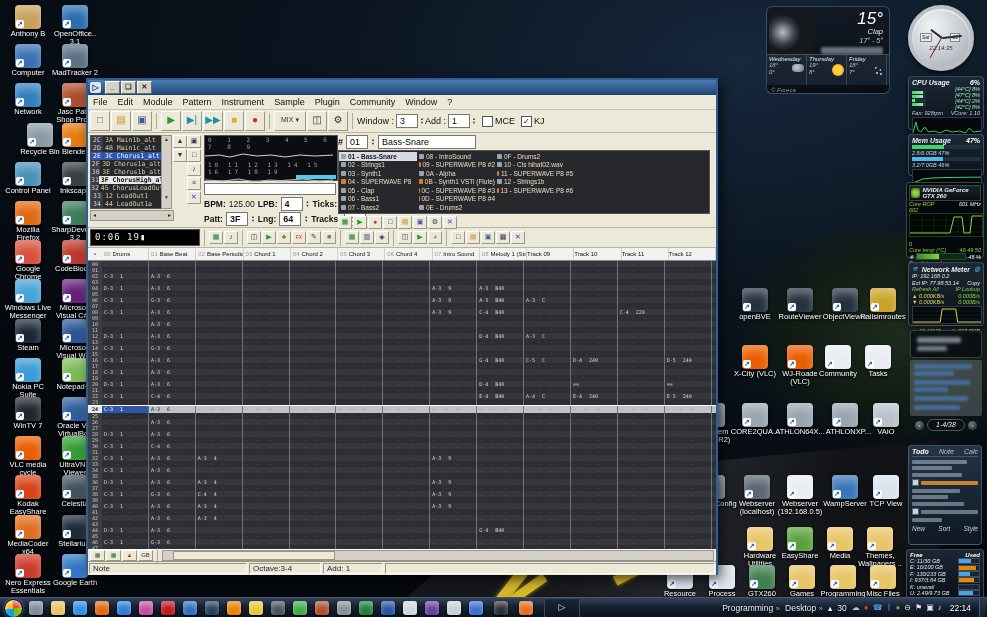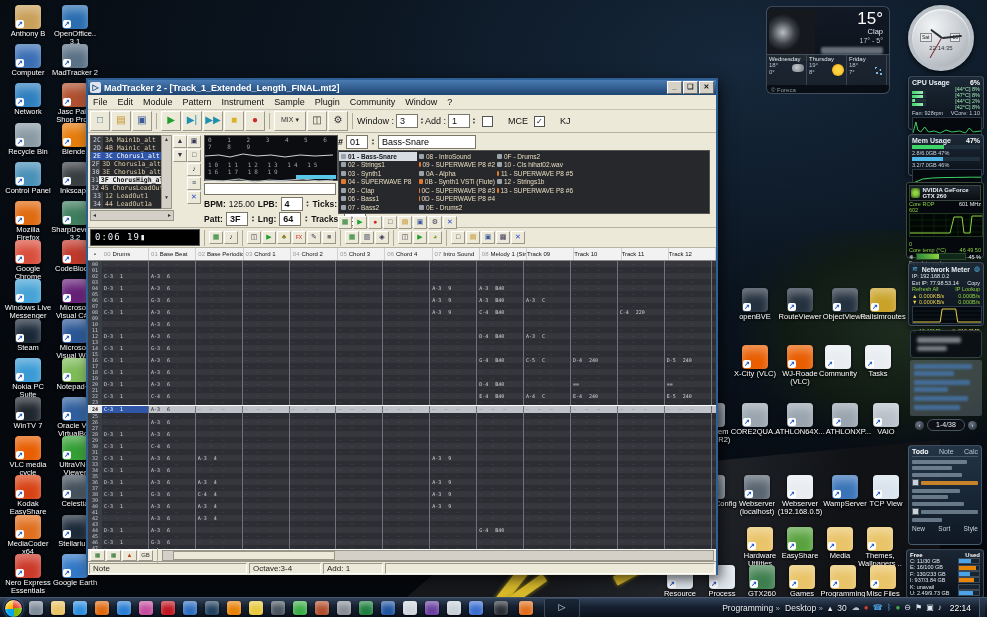--- a/index.html
+++ b/index.html
@@ -36,21 +36,21 @@
     font-size:7px;line-height:9px;text-align:center;color:#222;margin-left:1px;}
   #mt-menu{height:14px;background:#ece9d8;display:flex;align-items:center;border-bottom:1px solid #c8c4b4;}
   .mitem{padding:0 5px;font-size:9px;color:#111;}
   #mt-tools{height:22px;display:flex;align-items:center;padding:0 2px;border-bottom:1px solid #b8b4a4;gap:1px;}
   .tb{width:18px;height:18px;background:#ece9d8;border:1px solid;border-color:#fff #9a968a #9a968a #fff;
     font-size:10px;line-height:16px;text-align:center;color:#333;}
   .tsep{width:1px;height:16px;background:#b0ac9c;margin:0 3px;}
   .spinbox{display:flex;align-items:center;gap:2px;font-size:9px;color:#111;}
   .sval{background:#fff;border:1px solid #7a7668;padding:0 3px;min-width:14px;height:12px;line-height:12px;font-size:9px;}
   .sarr{display:flex;flex-direction:column;font-size:4px;line-height:4px;color:#444;}
-  .chk{display:flex;align-items:center;gap:15px;font-size:9px;color:#111;margin-left:5px;}
+  .chk{display:flex;align-items:center;gap:2px;font-size:9px;color:#111;margin-left:5px;}
   .cbox{width:9px;height:9px;background:#fff;border:1px solid #555;font-size:8px;line-height:9px;text-align:center;color:#111;}
   
   #mt-upper{position:relative;height:94px;border-bottom:1px solid #b8b4a4;background:#ece9d8;}
   #plist{position:absolute;left:2px;top:2px;width:70px;height:72px;background:#26282c;border:1px solid #555;overflow:hidden;}
   .prow{display:flex;height:8px;line-height:8px;font-size:6.5px;font-family:"DejaVu Sans Mono",monospace;}
   .ppos{width:12px;background:#3a3d44;color:#cfd3da;text-align:center;}
   .pname{flex:1;color:#d8cba8;padding-left:2px;white-space:nowrap;}
   .prow.selected .ppos,.prow.selected .pname{background:#2f55a8;color:#fff;}
   .prow.current .pname{background:#e8e8e8;color:#111;font-weight:bold;}
   #plist-vs{position:absolute;left:73px;top:2px;width:9px;height:72px;background:#d4d0c8;border:1px solid #9a968a;font-size:5px;color:#333;text-align:center;}
@@ -97,21 +97,21 @@
   .grow.cur .gnum{background:#e8e8e8;color:#111;font-weight:bold;}
   .gcell.sel{background:#3056a8;color:#fff !important;}
   
   #btmbar{height:11px;display:flex;align-items:center;gap:1px;padding:0 2px;background:#ece9d8;border-top:1px solid #fff;}
   .bmini{width:13px;height:9px;font-size:6px;line-height:8px;text-align:center;background:#ece9d8;border:1px solid;border-color:#fff #9a968a #9a968a #fff;color:#2a6e2a;}
   #hscroll{flex:1;height:9px;background:#d4d0c8;border:1px solid #9a968a;position:relative;}
   #hthumb{position:absolute;left:10px;top:0;width:160px;height:7px;background:#ece9d8;border:1px solid #9a968a;}
   #statusbar{height:13px;display:flex;background:#ece9d8;font-size:8px;color:#222;border-top:1px solid #9a968a;}
   .scell{border:1px solid;border-color:#9a968a #fff #fff #9a968a;margin:1px;padding:0 3px;line-height:9px;}
   
-  .gadget{position:absolute;border-radius:4px;color:#e8eef4;}
+  .gadget{position:absolute;border-radius:4px;color:#e8eef4;font-style:italic;}
   .gpanel{background:linear-gradient(180deg,rgba(30,42,56,.92),rgba(10,16,24,.92));
     border:1px solid rgba(150,170,190,.35);box-shadow:0 2px 6px rgba(0,0,0,.6);}
   .gtitle{font-size:7px;font-weight:bold;}
   
   #gweather{left:766px;top:6px;width:122px;height:86px;border-radius:6px;overflow:hidden;
     background:linear-gradient(180deg,rgba(18,26,38,.95),rgba(8,12,18,.92));border:1px solid rgba(140,160,180,.4);}
   #moon{position:absolute;left:2px;top:2px;width:46px;height:52px;border-radius:4px;
     background:radial-gradient(26px 26px at 30% 45%, #b9bec4 0%, #3c4046 45%, #15181c 70%);}
   #wtemp{position:absolute;right:6px;top:2px;font-size:17px;color:#fff;}
   #wcond{position:absolute;right:6px;top:20px;font-size:7.5px;color:#dfe7ef;}
@@ -253,21 +253,21 @@
           <div class="iarr">↗</div>
         </div>
         <div class="ilbl">Network</div>
       </div>
       <div class="dicon" style="left: 51px; top: 83.4px; width: 48px;">
         <div class="ibox" style="background: rgb(176, 80, 48);">
           <div class="iarr">↗</div>
         </div>
         <div class="ilbl">Jasc Paint Shop Pro 9</div>
       </div>
-      <div class="dicon" style="left: 4px; top: 122.6px; width: 48px;">
+      <div class="dicon" style="left: 16px; top: 122.6px; width: 48px;">
         <div class="ibox" style="background: rgb(138, 154, 165);">
           <div class="iarr">↗</div>
         </div>
         <div class="ilbl">Recycle Bin</div>
       </div>
       <div class="dicon" style="left: 51px; top: 122.6px; width: 48px;">
         <div class="ibox" style="background: rgb(232, 125, 13);">
           <div class="iarr">↗</div>
         </div>
         <div class="ilbl">Blender</div>
@@ -572,21 +572,20 @@
         <div class="ibox" style="background: rgb(233, 196, 104);">
           <div class="iarr">↗</div>
         </div>
         <div class="ilbl">Misc Files</div>
       </div>
     </div>
 
   <div id="mt-window">
     <div id="mt-title">
       <span class="ticon">▷</span>
-      <span style="flex:1">MadTracker 2 - [Track_1_Extended_Length_FINAL.mt2]</span>
       <span class="tbtn">_</span>
       <span class="tbtn">❏</span>
       <span class="tbtn">✕</span>
     </div>
     <div id="mt-menu">
         <span class="mitem">File</span>
         <span class="mitem">Edit</span>
         <span class="mitem">Module</span>
         <span class="mitem">Pattern</span>
         <span class="mitem">Instrument</span>

